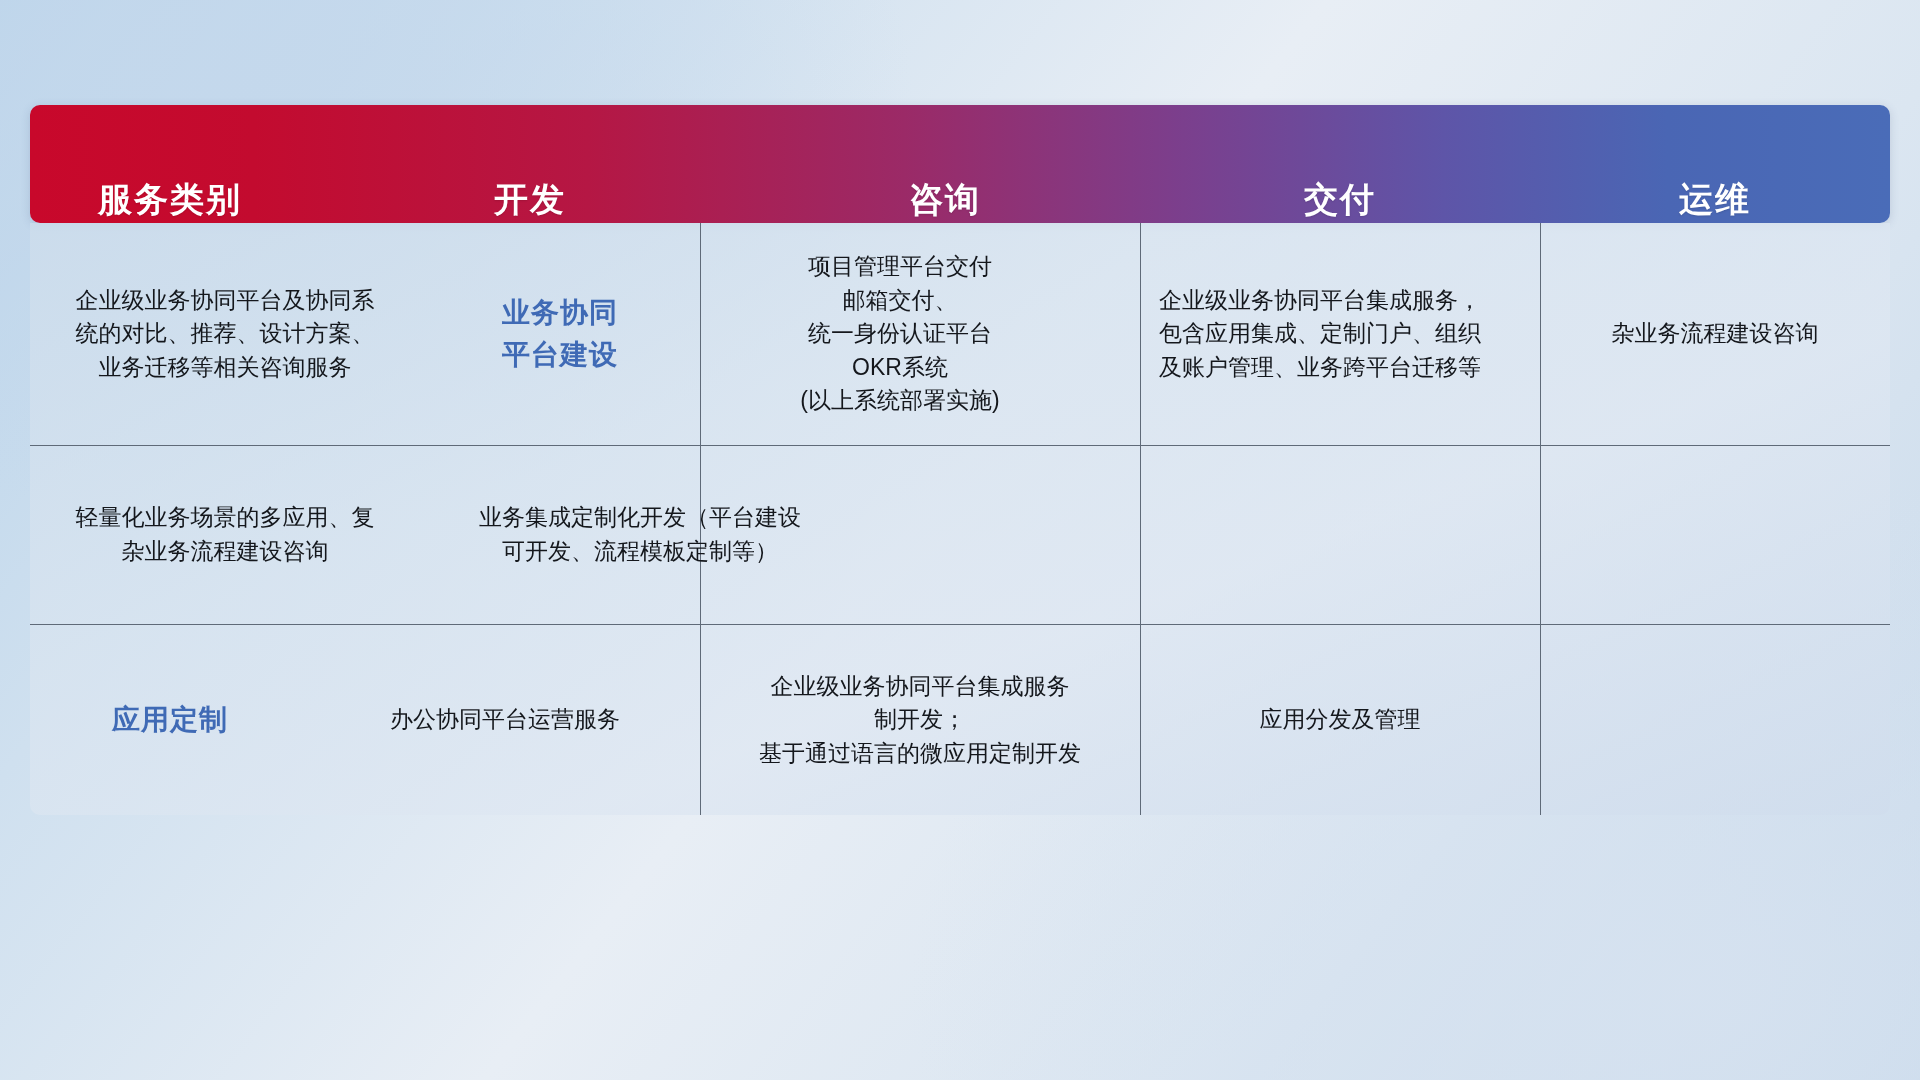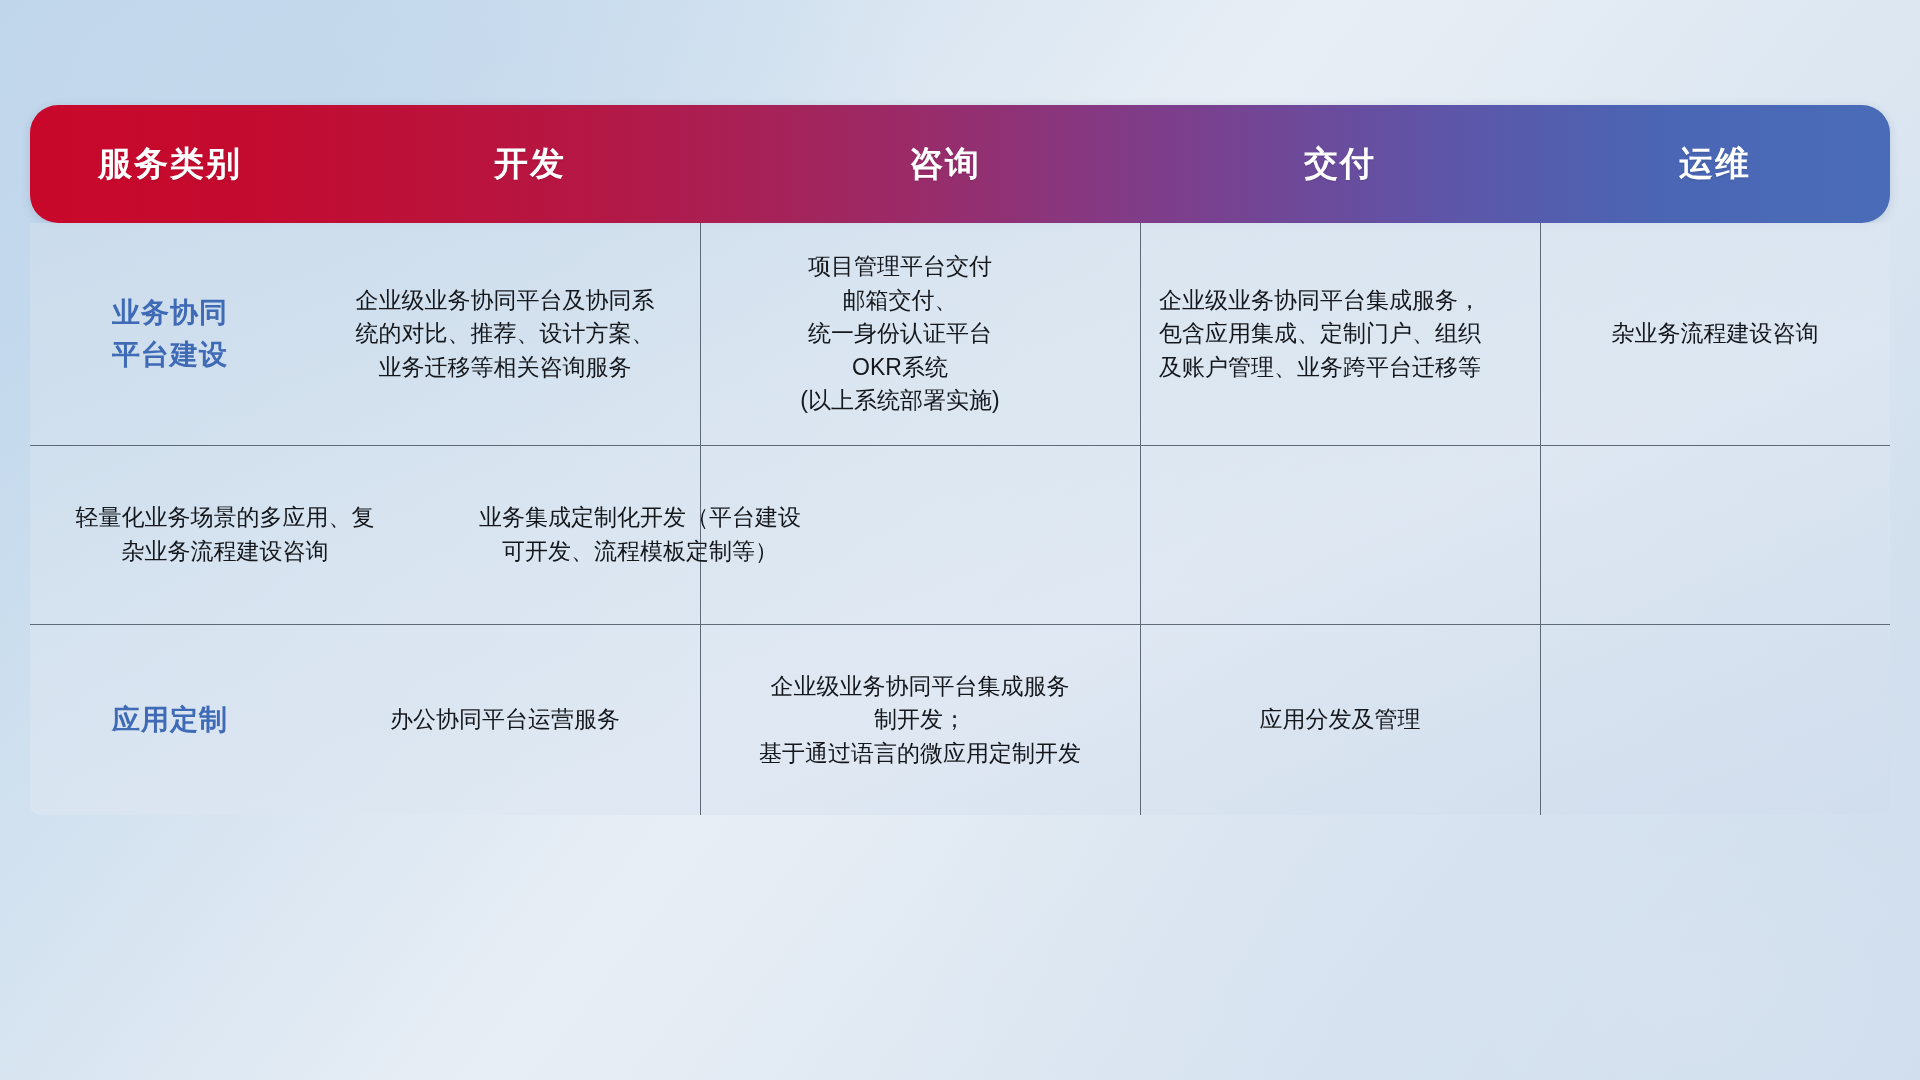--- a/index.html
+++ b/index.html
@@ -24,32 +24,33 @@
     top: 105px;
     width: 1860px;
     height: 690px;
   }
 
   
   .table-header {
     position: relative;
     display: flex;
     height: 118px;
-    border-radius: 28px;
+    border-radius: 10px;
     overflow: hidden;
     background: linear-gradient(90deg,
         #c8082b 0%,
         #c30b2f 12%,
         #b51744 30%,
         #9b2a67 47%,
         #7b3f8d 62%,
         #5e55a8 76%,
         #4a66b4 88%,
         #4a6cb8 100%);
     box-shadow: 0 2px 10px rgba(60,80,120,0.18);
+    align-items: flex-end;
   }
   .table-header .hcell {
     display: flex;
     align-items: center;
     justify-content: center;
     color: #ffffff;
     font-size: 34px;
     font-weight: bold;
     letter-spacing: 2px;
     text-shadow: 0 1px 2px rgba(0,0,0,0.12);
@@ -128,25 +129,25 @@
     <div class="hcell c4">运维</div>
   </div>
 
   <div class="table-body">
 
     <div class="vline v1"></div>
     <div class="vline v2"></div>
     <div class="vline v3"></div>
 
     <div class="row r1">
-      <div class="cell cat c0">业务协同
-平台建设</div>
       <div class="cell c1">企业级业务协同平台及协同系
 统的对比、推荐、设计方案、
 业务迁移等相关咨询服务</div>
+      <div class="cell cat c0">业务协同
+平台建设</div>
       <div class="cell c3">项目管理平台交付
 邮箱交付、
 统一身份认证平台
 OKR系统
 (以上系统部署实施)</div>
       <div class="cell c2">企业级业务协同平台集成服务，
 包含应用集成、定制门户、组织
 及账户管理、业务跨平台迁移等</div>
       <div class="cell c4">杂业务流程建设咨询</div>
     </div>

